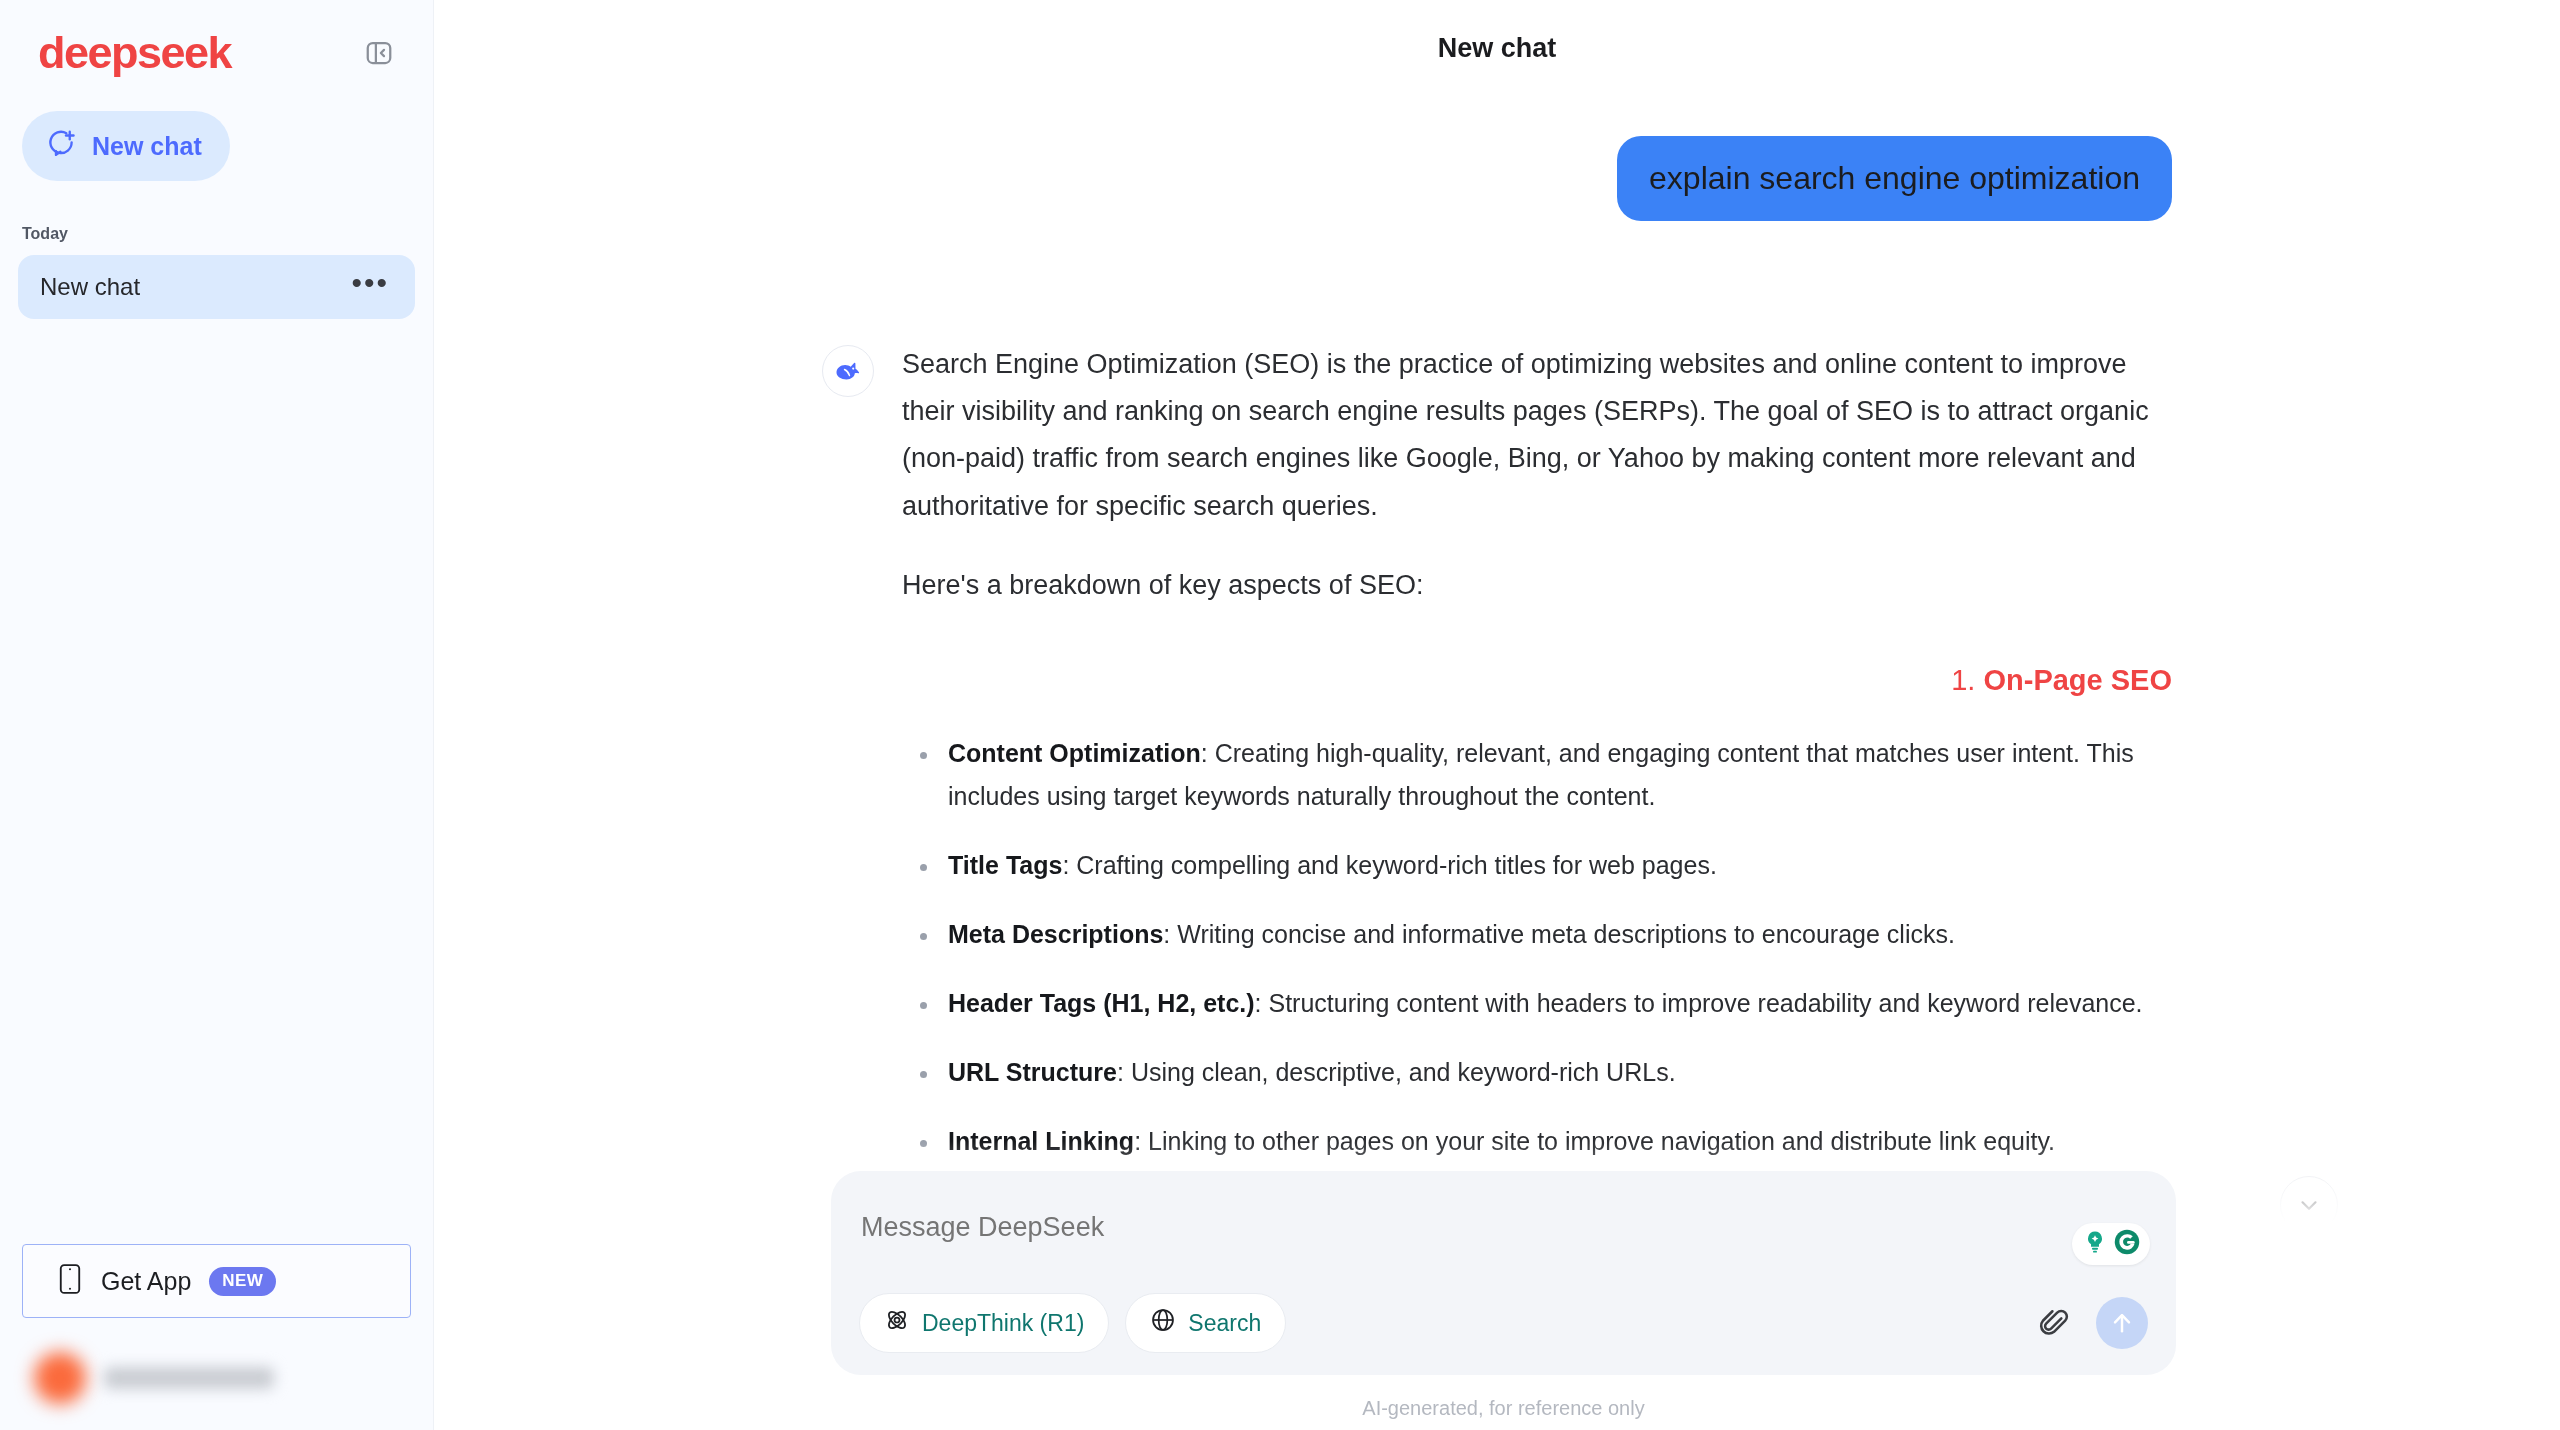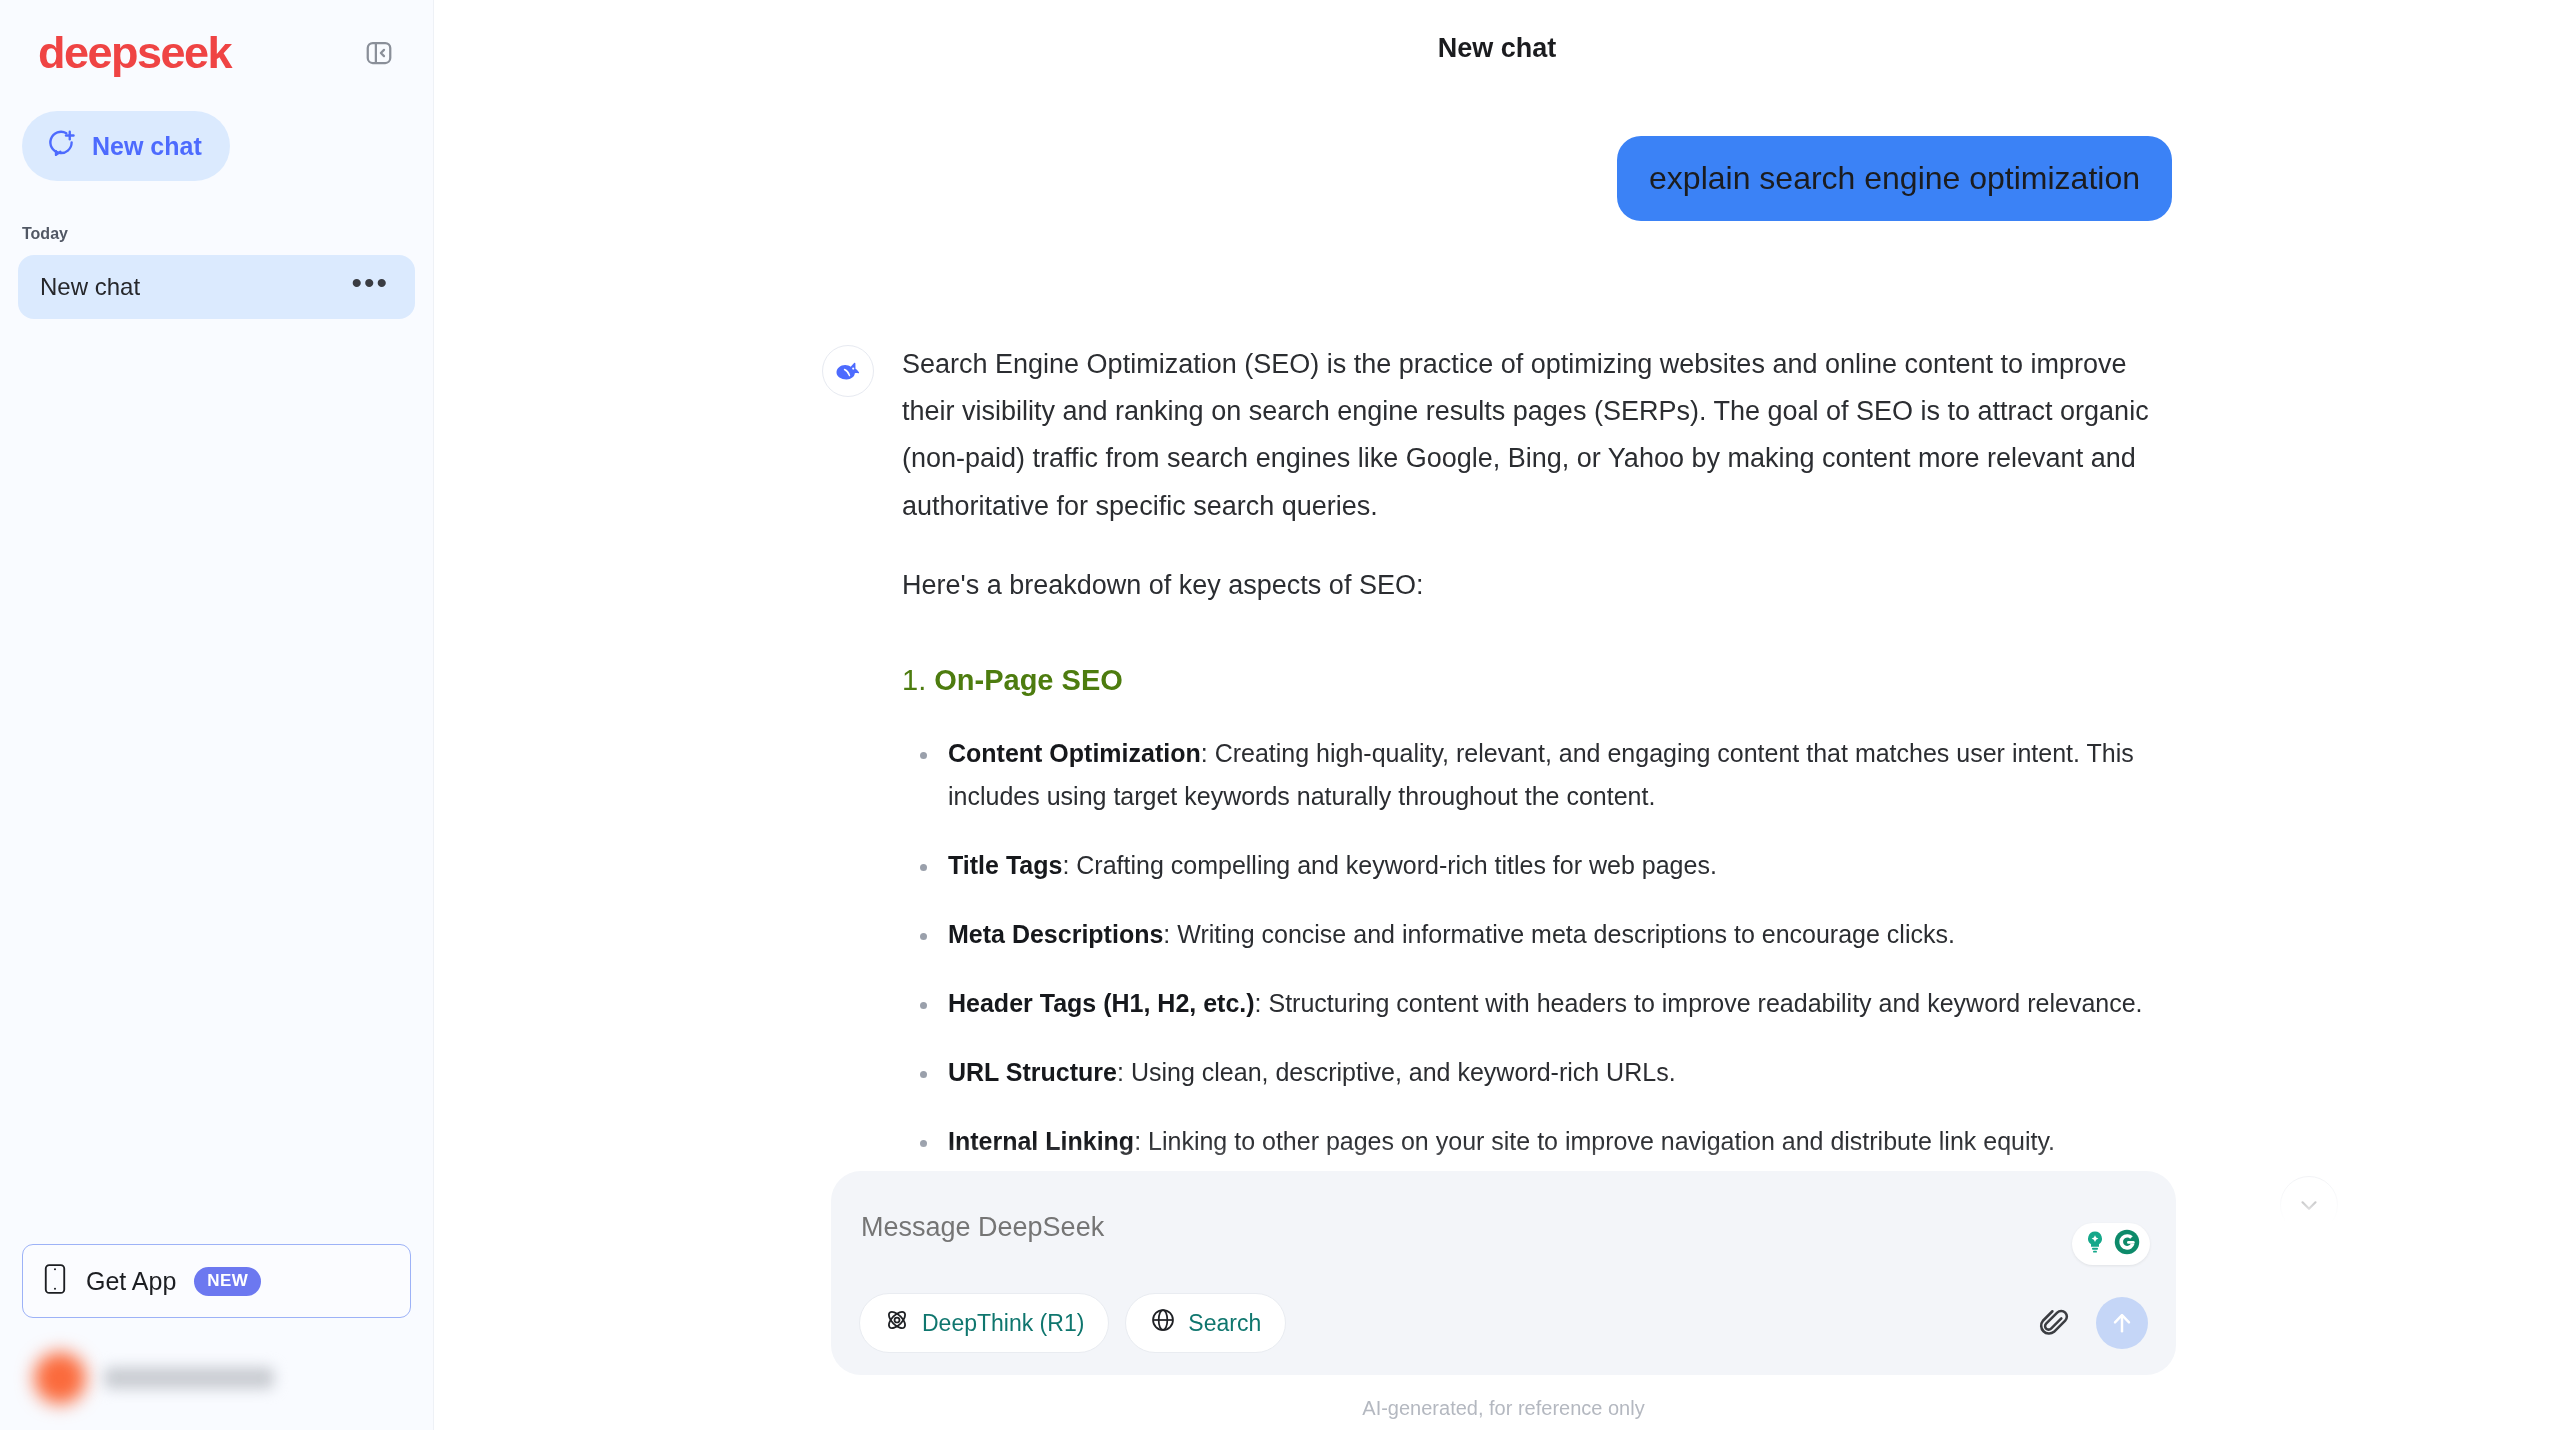--- a/index.html
+++ b/index.html
@@ -46,22 +46,22 @@
     padding: 18px 22px 18px 22px; margin-top: 6px; cursor: pointer;
   }
   .chat-item-label { font-size: 24px; color: #26272b; }
   .chat-item-more { font-size: 30px; color: #3a3c42; line-height: 0.5; letter-spacing: 2px; cursor: pointer; padding: 0 4px 10px 4px; }
 
   .sb-spacer { flex: 1; }
 
   .getapp-wrap { padding: 0 22px 12px 22px; }
   .getapp-btn {
     display: flex; align-items: center; gap: 18px;
-    border: 1.5px solid #9db2f7; border-radius: 11px;
-    background: #fbfcff; padding: 19px 19px; cursor: pointer;
+    border: 1.5px solid #9db2f7; border-radius: 4px;
+    background: #fbfcff; padding: 19px 34px; cursor: pointer;
   }
   .getapp-label { font-size: 25px; color: #1c1e22; }
   .badge-new {
     background: #6c78f0; color: #ffffff; font-size: 17px; font-weight: 700;
     border-radius: 999px; padding: 4px 13px 5px 13px; letter-spacing: .4px;
   }
 
   .profile-row { display: flex; align-items: center; gap: 18px; padding: 22px 22px 26px 34px; cursor: pointer; }
   .avatar-blur {
     width: 52px; height: 52px; border-radius: 50%;
@@ -91,21 +91,21 @@
   }
 
   .assistant-row { display: flex; gap: 28px; margin-top: 120px; }
   .bot-avatar {
     flex: 0 0 52px; width: 52px; height: 52px; border-radius: 50%;
     border: 1px solid #e7eaf1; background: #fff;
     display: flex; align-items: center; justify-content: center; margin-top: 4px;
   }
   .bot-body { flex: 1; font-size: 27px; line-height: 1.75; color: #2b2d31; }
   .bot-body p { margin-bottom: 32px; }
-  .h-num { font-size: 29px; font-weight: 700; color: #4d7c0f; margin: 46px 0 26px 0; }
+  .h-num { font-size: 29px; font-weight: 700; color: #ef4444; margin: 46px 0 26px 0; text-align: right; }
   .h-num .idx { font-weight: 400; }
   ul.bullets { list-style: none; padding-left: 46px; }
   ul.bullets li {
     position: relative; margin-bottom: 26px;
     font-size: 25px; line-height: 1.72; color: #2b2d31;
   }
   ul.bullets li::before {
     content: ""; position: absolute; left: -28px; top: 20px;
     width: 7px; height: 7px; border-radius: 50%; background: #9aa0ab;
   }

